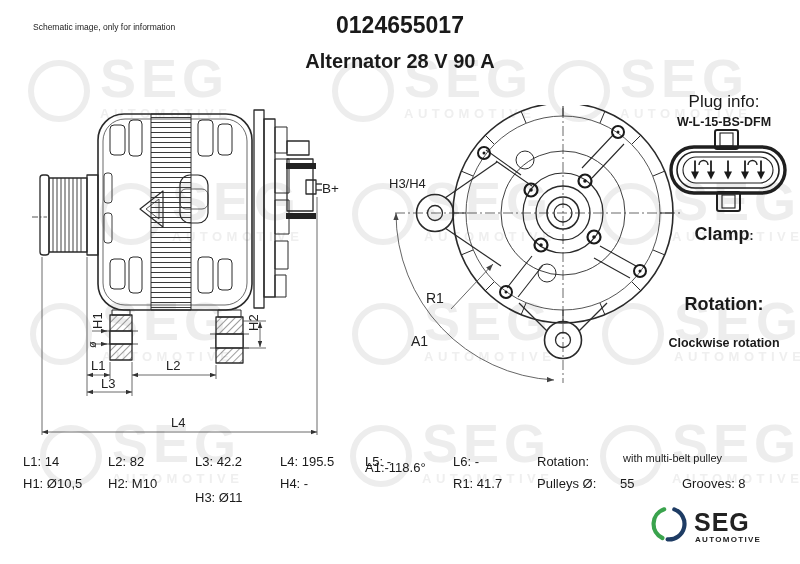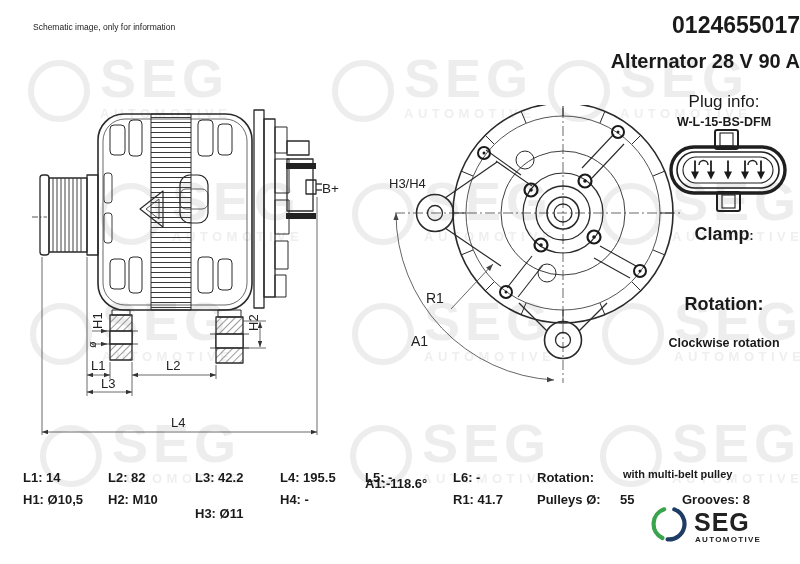--- a/index.html
+++ b/index.html
@@ -6,34 +6,34 @@
   .page{position:relative;width:800px;height:564px;background:#fff;overflow:hidden;
         font-family:"Liberation Sans",sans-serif;color:#1a1a1a;margin:0 auto;}
   
   .wm{position:absolute;display:flex;align-items:flex-start;gap:10px;pointer-events:none;z-index:0;}
   .wm-ring{width:50px;height:50px;border-radius:50%;border:6px solid #ededed;margin-top:5px;flex:none;}
   .wm-txt{display:flex;flex-direction:column;}
   .wm-seg{font-size:54px;line-height:0.86;font-weight:bold;color:#ededed;letter-spacing:5px;}
   .wm-sub{font-size:13px;font-weight:bold;color:#efefef;letter-spacing:4.5px;margin-top:5px;}
   
   .note{position:absolute;left:33px;top:22px;font-size:8.5px;color:#222;z-index:2;}
-  .title-block{position:absolute;left:0;right:0;top:12px;text-align:right;z-index:2;}
+  .title-block{position:absolute;left:0;right:0;top:12px;text-align:center;z-index:2;}
   .part-number{font-size:23px;font-weight:bold;line-height:27px;}
   .product-name{font-size:20px;font-weight:bold;line-height:24px;margin-top:10px;}
   
   .rc{position:absolute;left:648px;width:152px;text-align:center;z-index:3;}
   .rc-h{font-size:17px;font-weight:normal;}
   .rc-h2{font-size:18px;font-weight:bold;}
   .rc-small{font-size:12.5px;font-weight:bold;white-space:nowrap;}
   .colon-sm{font-size:12px;font-weight:bold;vertical-align:baseline;}
   
   .svgbox{position:absolute;z-index:1;}
   svg text{font-family:"Liberation Sans",sans-serif;fill:#222;}
   
-  .cell{position:absolute;font-size:13px;font-weight:bold;white-space:nowrap;z-index:3;margin-top:16px;}
+  .cell{position:absolute;font-size:13px;font-weight:normal;white-space:nowrap;z-index:3;}
   .cell-small{font-size:11px;}
   
   .logo{position:absolute;left:648px;top:501px;z-index:3;}
 </style>
 </head>
 <body>
 
 <div class="page">
 
   <div class="wm" style="left:28px;top:55px">

